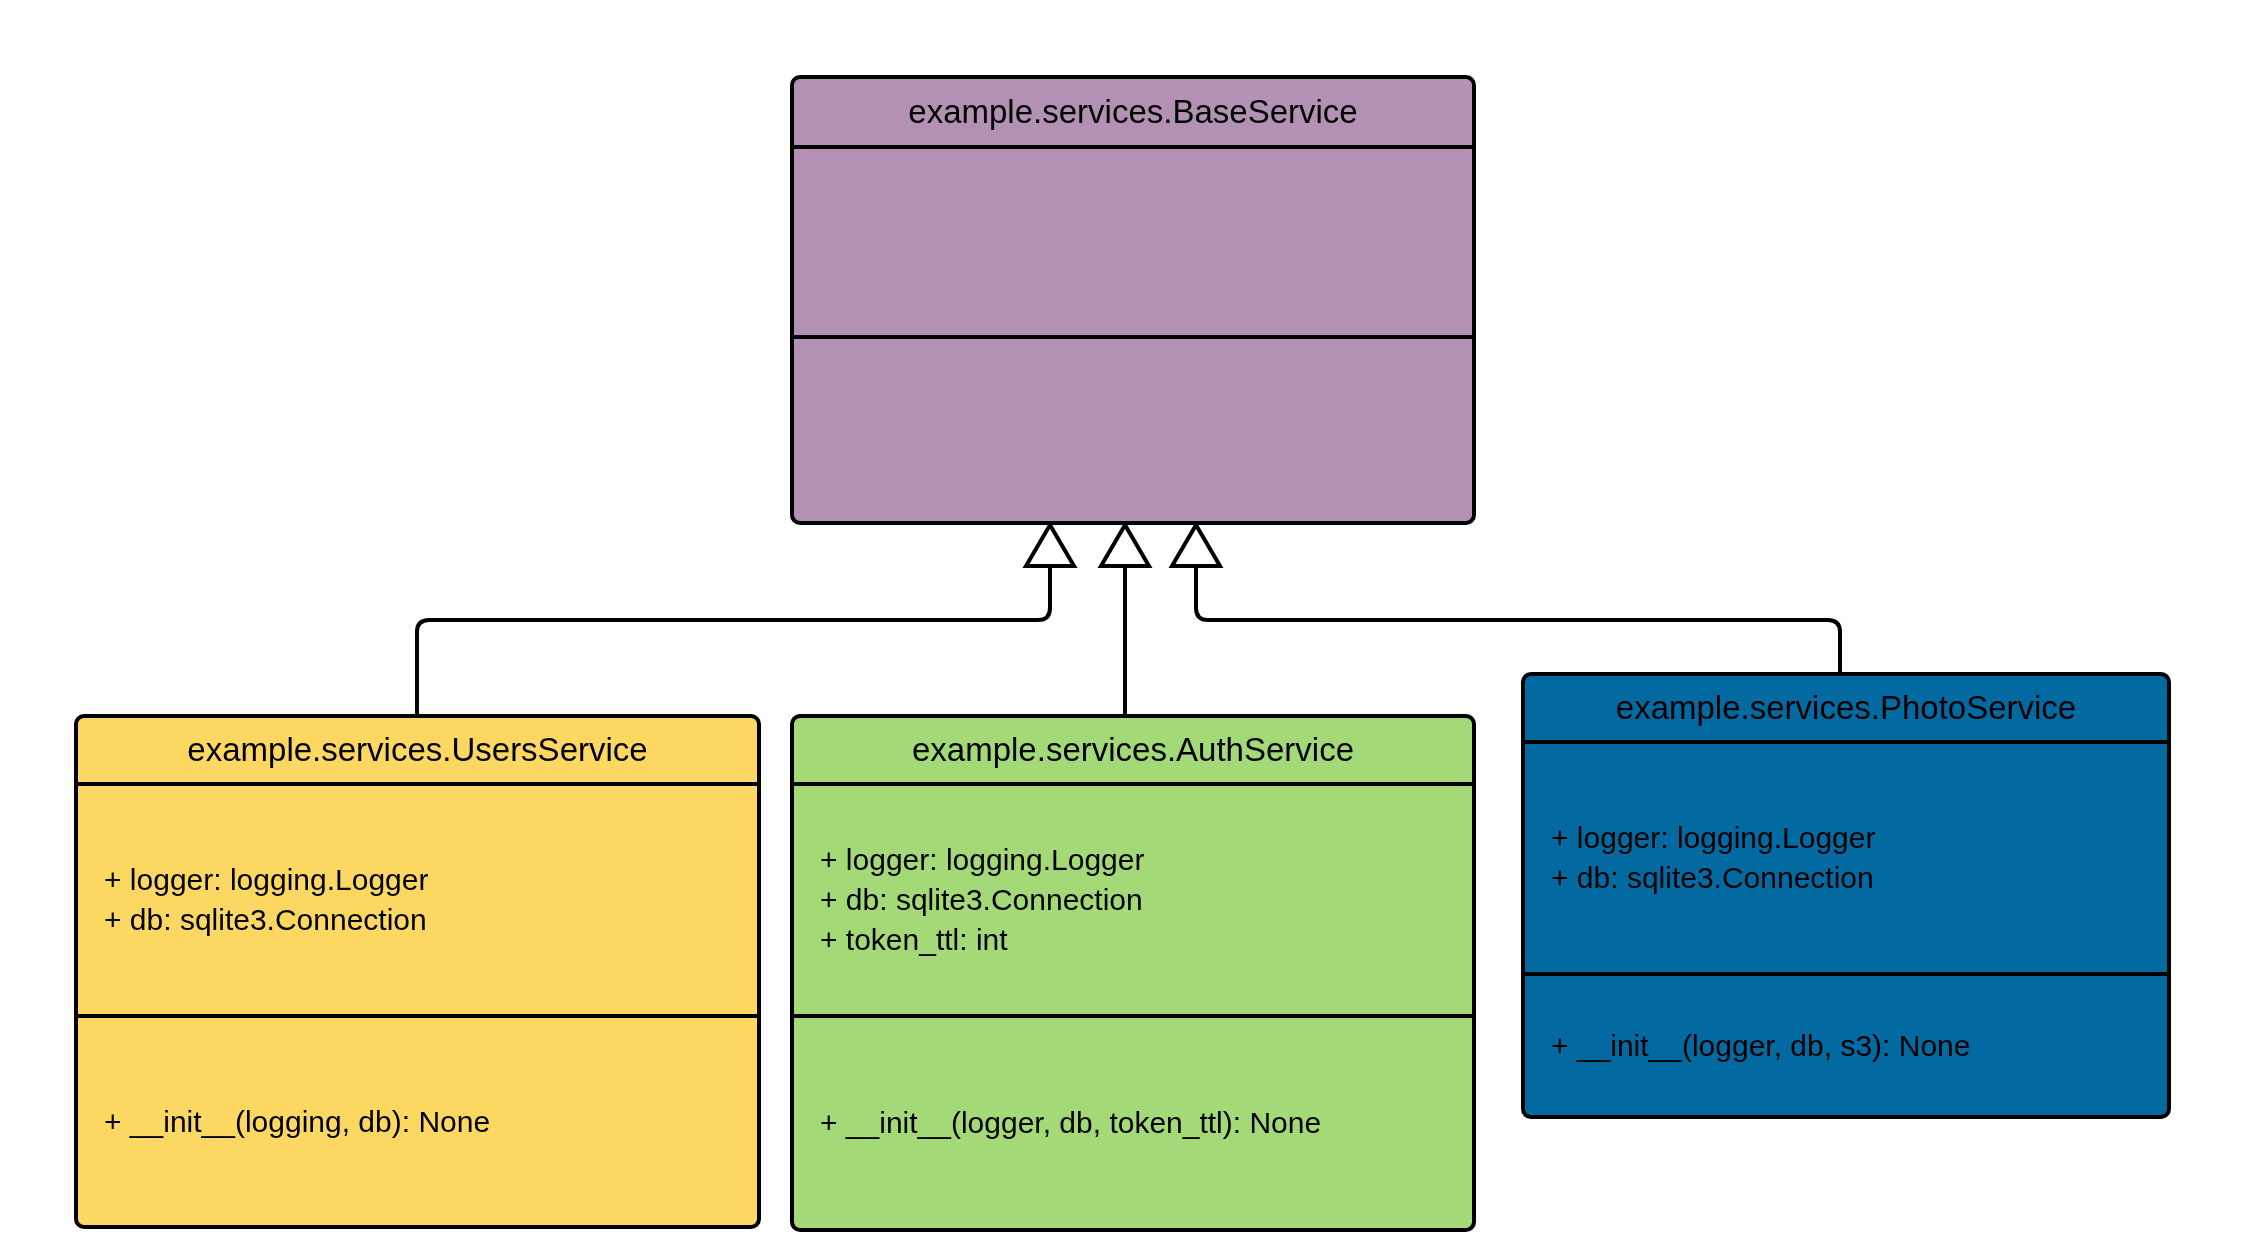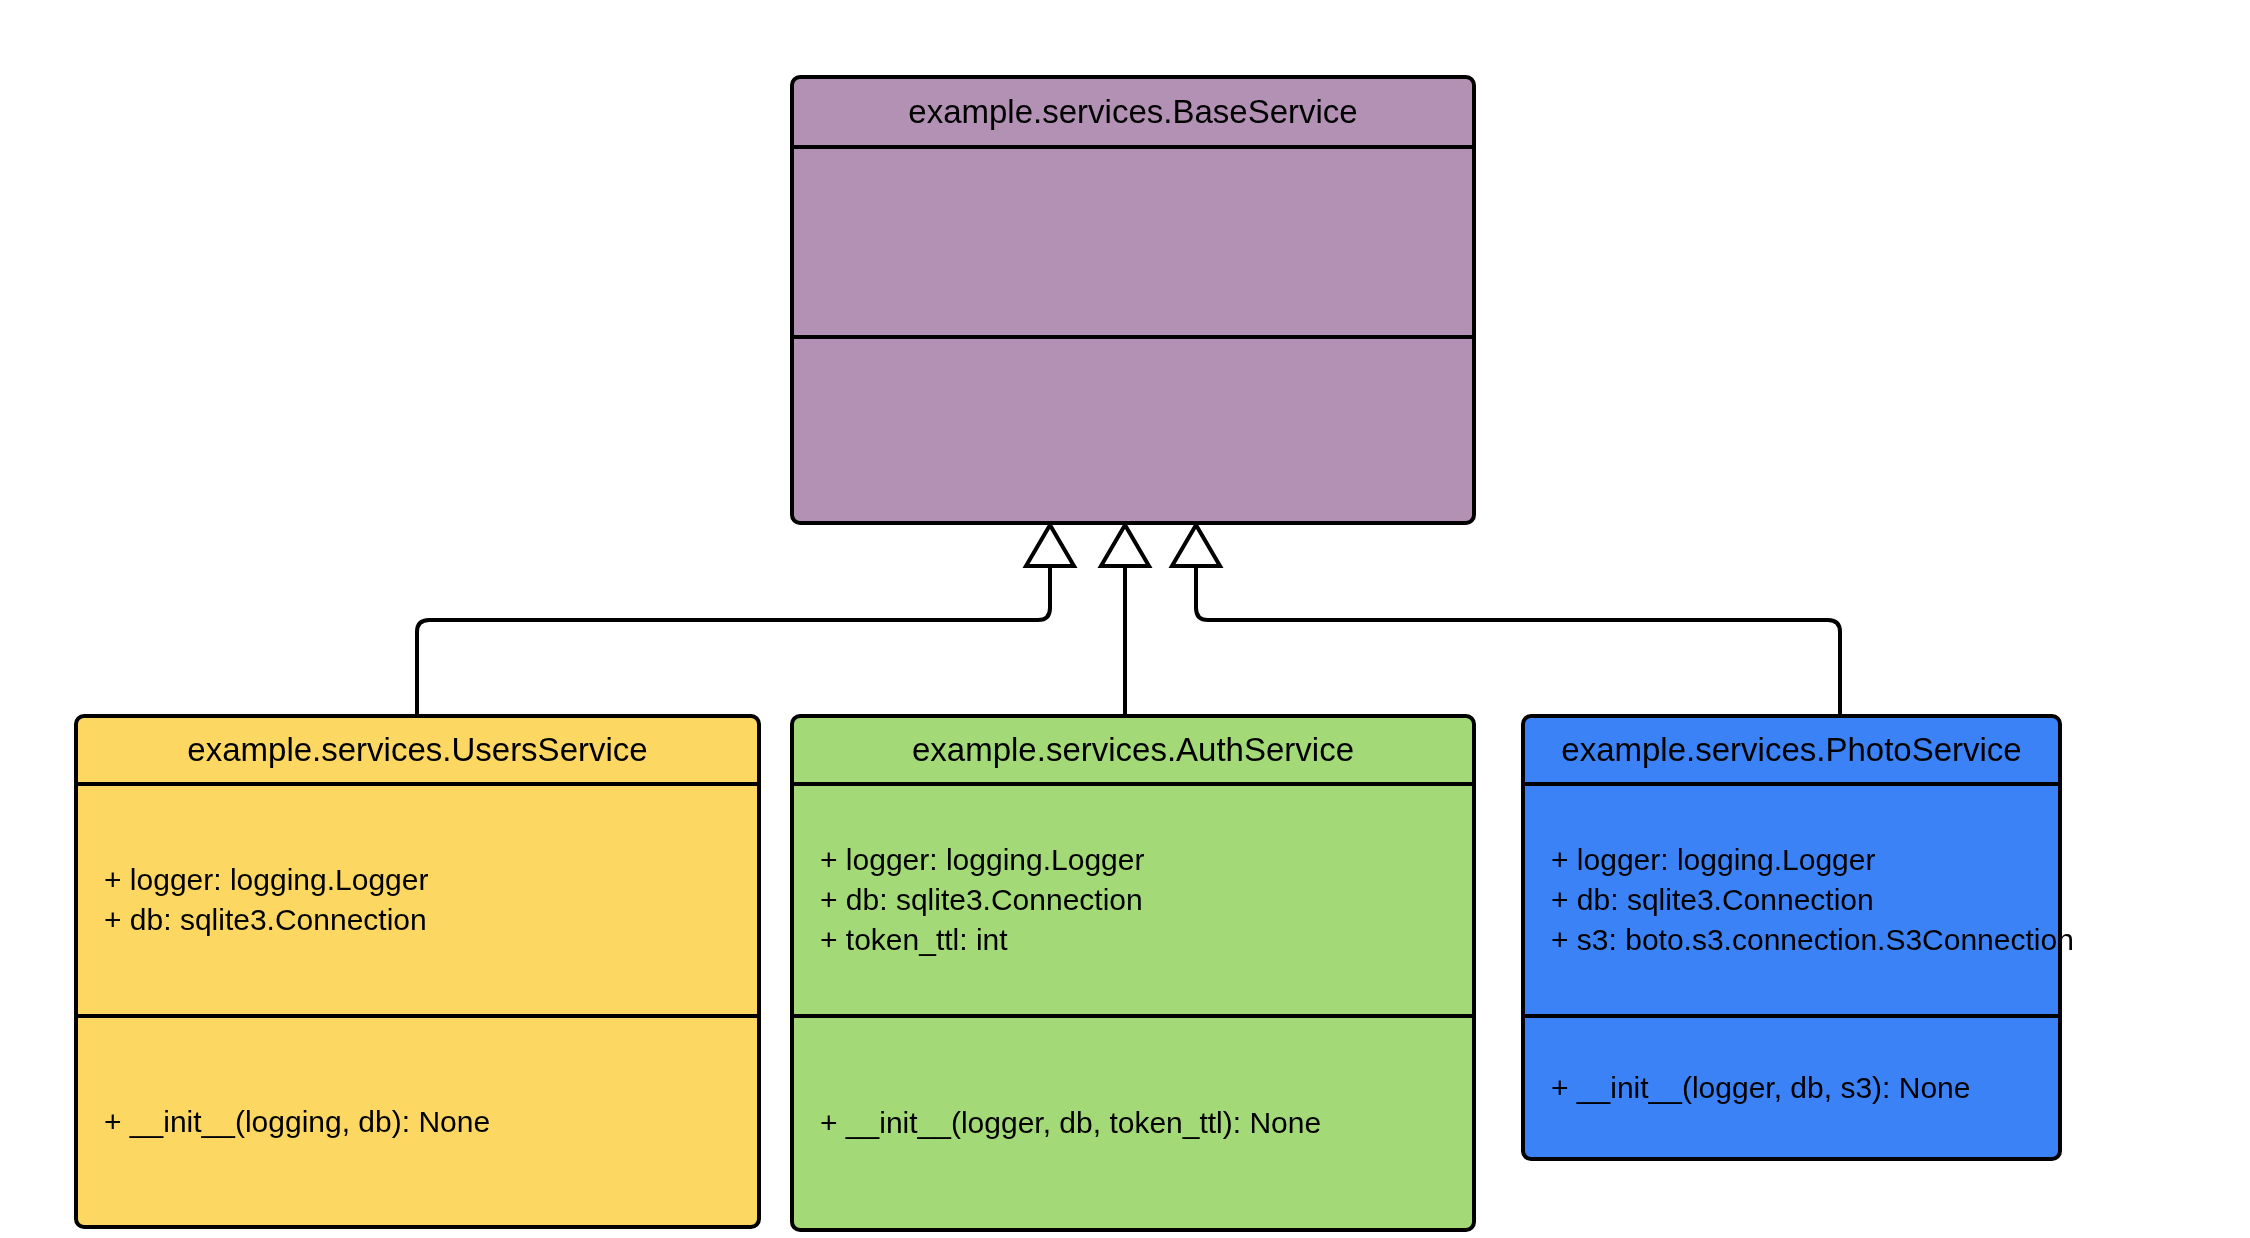--- a/index.html
+++ b/index.html
@@ -100,27 +100,26 @@
     <div class="box-section" style="height:232px;">
       <div class="member-line">+ logger: logging.Logger</div>
       <div class="member-line">+ db: sqlite3.Connection</div>
       <div class="member-line">+ token_ttl: int</div>
     </div>
     <div class="box-section grow">
       <div class="member-line">+ __init__(logger, db, token_ttl): None</div>
     </div>
   </div>
 
-  <div class="class-box" style="left: 1521px; top: 714px; width: 541px; height: 447px; background: #3b82f6;">
+  <div class="class-box" style="left: 1521px; top: 672px; width: 650px; height: 447px; background: #0369a1;">
     <div class="box-title" style="height:64px;">
       <span>example.services.PhotoService</span>
     </div>
     <div class="box-section" style="height:232px;">
       <div class="member-line">+ logger: logging.Logger</div>
       <div class="member-line">+ db: sqlite3.Connection</div>
-      <div class="member-line">+ s3: boto.s3.connection.S3Connection</div>
     </div>
     <div class="box-section grow">
       <div class="member-line">+ __init__(logger, db, s3): None</div>
     </div>
   </div>
 
 </div>
 
 </body></html>

